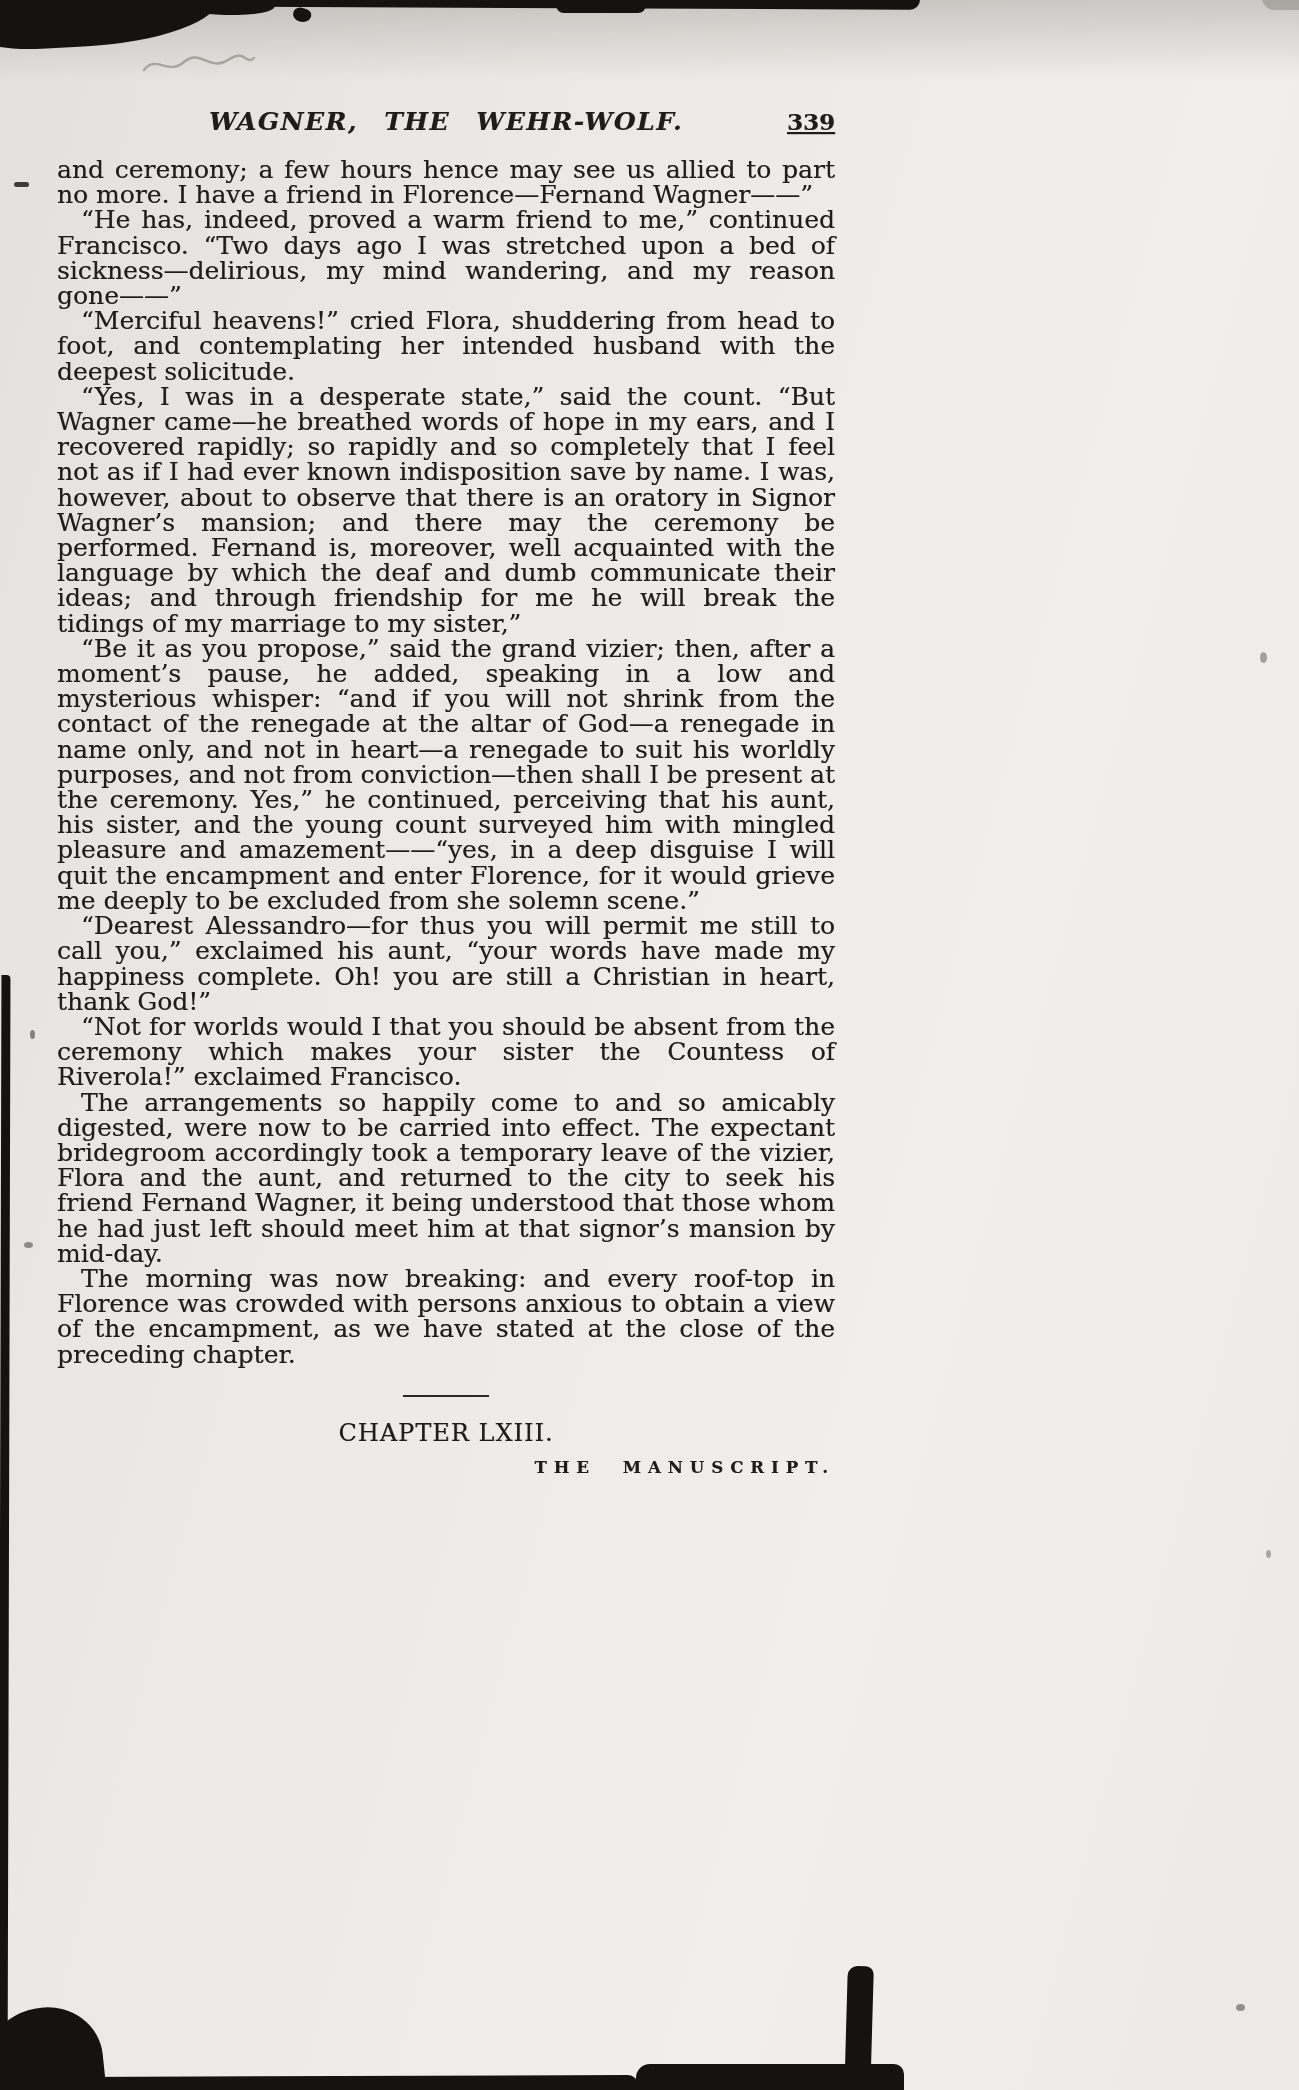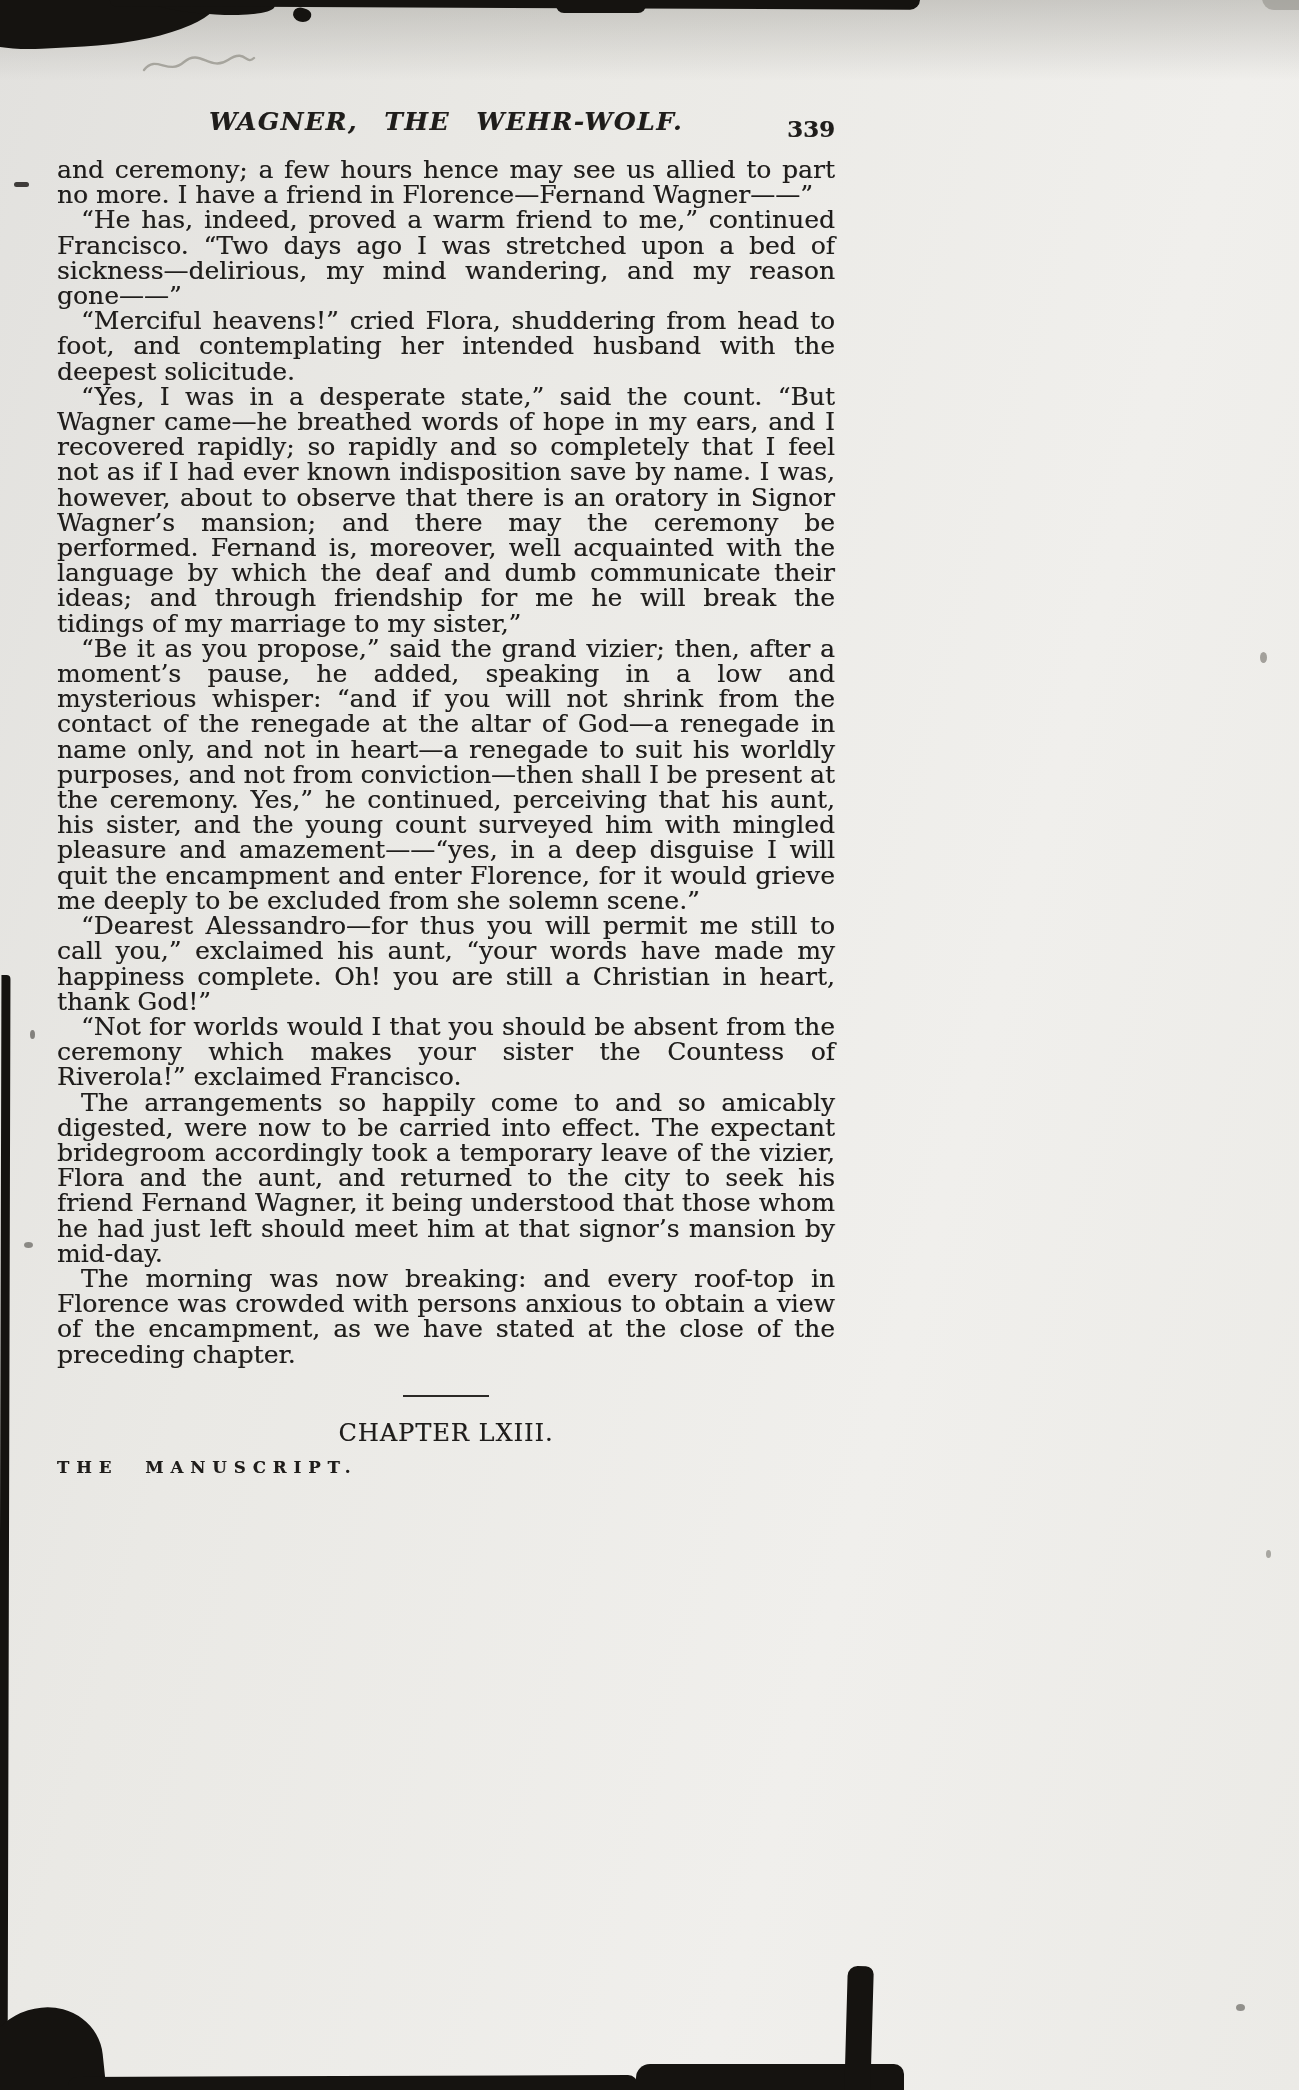--- a/index.html
+++ b/index.html
@@ -31,31 +31,31 @@
   .r-speck1{left:1260px;top:652px;width:7px;height:11px;background:#6f6d66;border-radius:50%;opacity:.6;}
   .r-speck2{left:1266px;top:1550px;width:5px;height:8px;background:#6f6d66;border-radius:50%;opacity:.55;}
   .r-speck3{left:1236px;top:2004px;width:9px;height:7px;background:#55534e;border-radius:50%;opacity:.6;}
   .squiggle{position:absolute;left:138px;top:48px;width:120px;height:34px;opacity:.65;}
 
   .content{position:absolute;left:57px;top:100px;width:778px;}
   .header{position:relative;height:50px;margin-top:7px;}
   .title{text-align:center;font-style:italic;font-weight:bold;font-size:25px;
     letter-spacing:1.5px;word-spacing:16px;
     text-shadow:0.4px 0.4px 0.6px rgba(30,28,26,0.55);}
-  .pagenum{position:absolute;right:0;top:8px;font-size:23px;font-weight:bold;
-    text-shadow:0.4px 0.4px 0.6px rgba(30,28,26,0.55);}
+  .pagenum{position:absolute;right:0;top:1px;font-size:23px;font-weight:bold;
+    text-shadow:0.4px 0.4px 0.6px rgba(30,28,26,0.55);text-decoration:underline;}
 
   .bodytext p{margin:0;font-size:25px;line-height:25.2px;text-align:justify;
     text-shadow:0.3px 0.3px 0.5px rgba(30,28,26,0.5);}
   .bodytext p.indent{text-indent:24px;}
 
   .divider{width:86px;border:none;border-top:2px solid #2b2926;margin:28px auto 22px;}
   .chapter-heading{text-align:center;font-size:24px;letter-spacing:1px;margin:2px 0 11px;font-weight:normal;
     text-shadow:0.4px 0.4px 0.6px rgba(30,28,26,0.55);}
-  .chapter-sub{text-align:left;font-size:16.5px;font-weight:bold;letter-spacing:7px;word-spacing:14px;margin:0 0 16px;
+  .chapter-sub{text-align:right;font-size:16.5px;font-weight:bold;letter-spacing:7px;word-spacing:14px;margin:0 0 16px;
     text-shadow:0.3px 0.3px 0.5px rgba(30,28,26,0.5);}
   .chapter p{margin:0;font-size:22px;line-height:27px;text-align:justify;
     text-shadow:0.45px 0.45px 0.7px rgba(25,23,21,0.6);}
   .chapter p.indent{text-indent:22px;}
 </style>
 </head>
 <body>
 
 <div class="scan">
 

